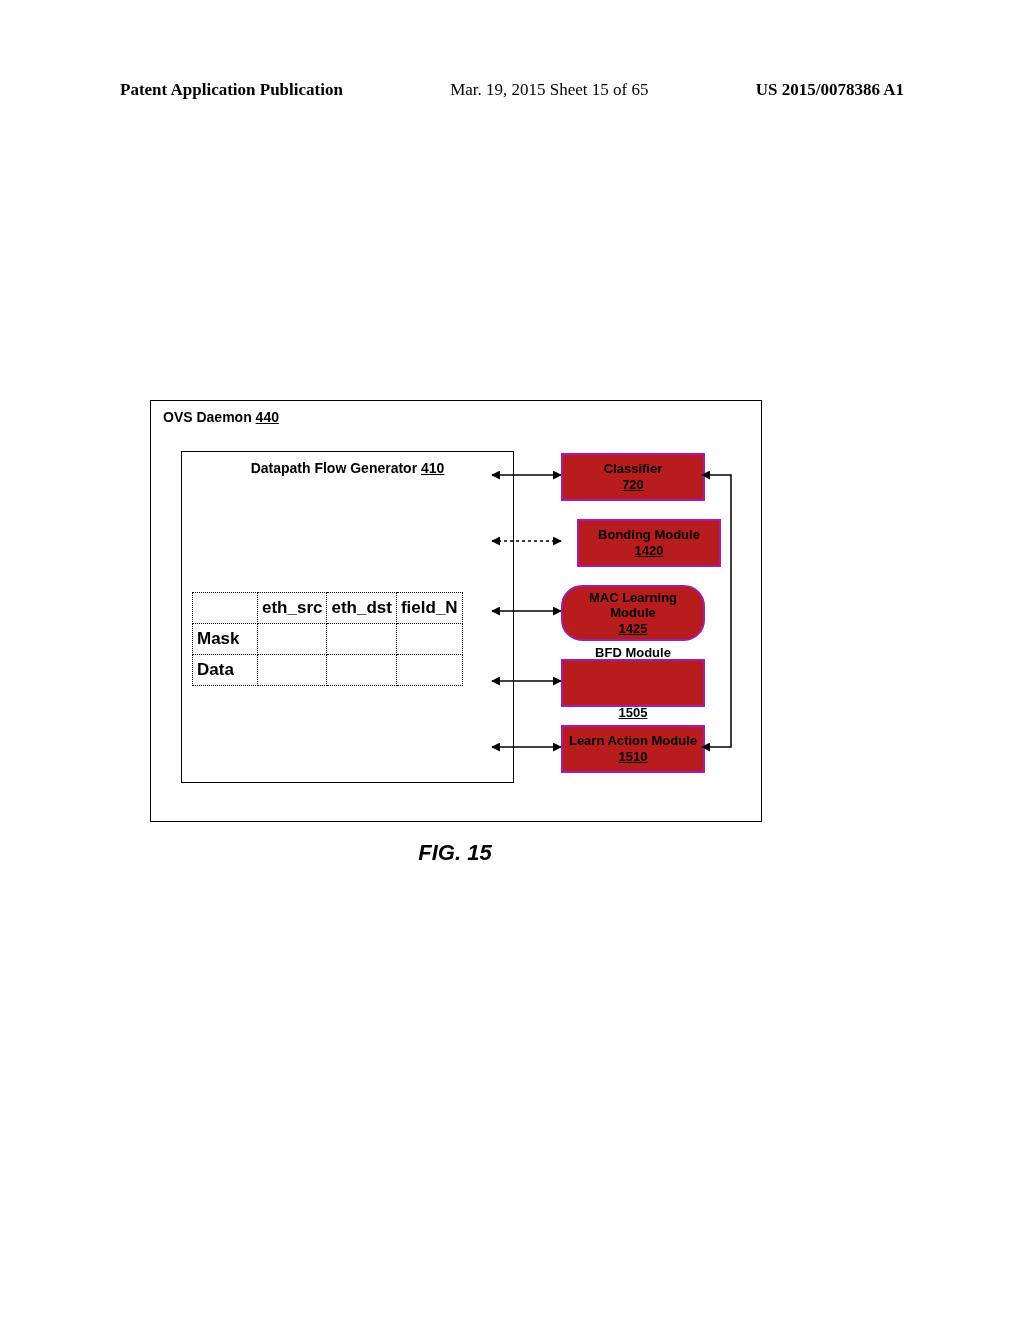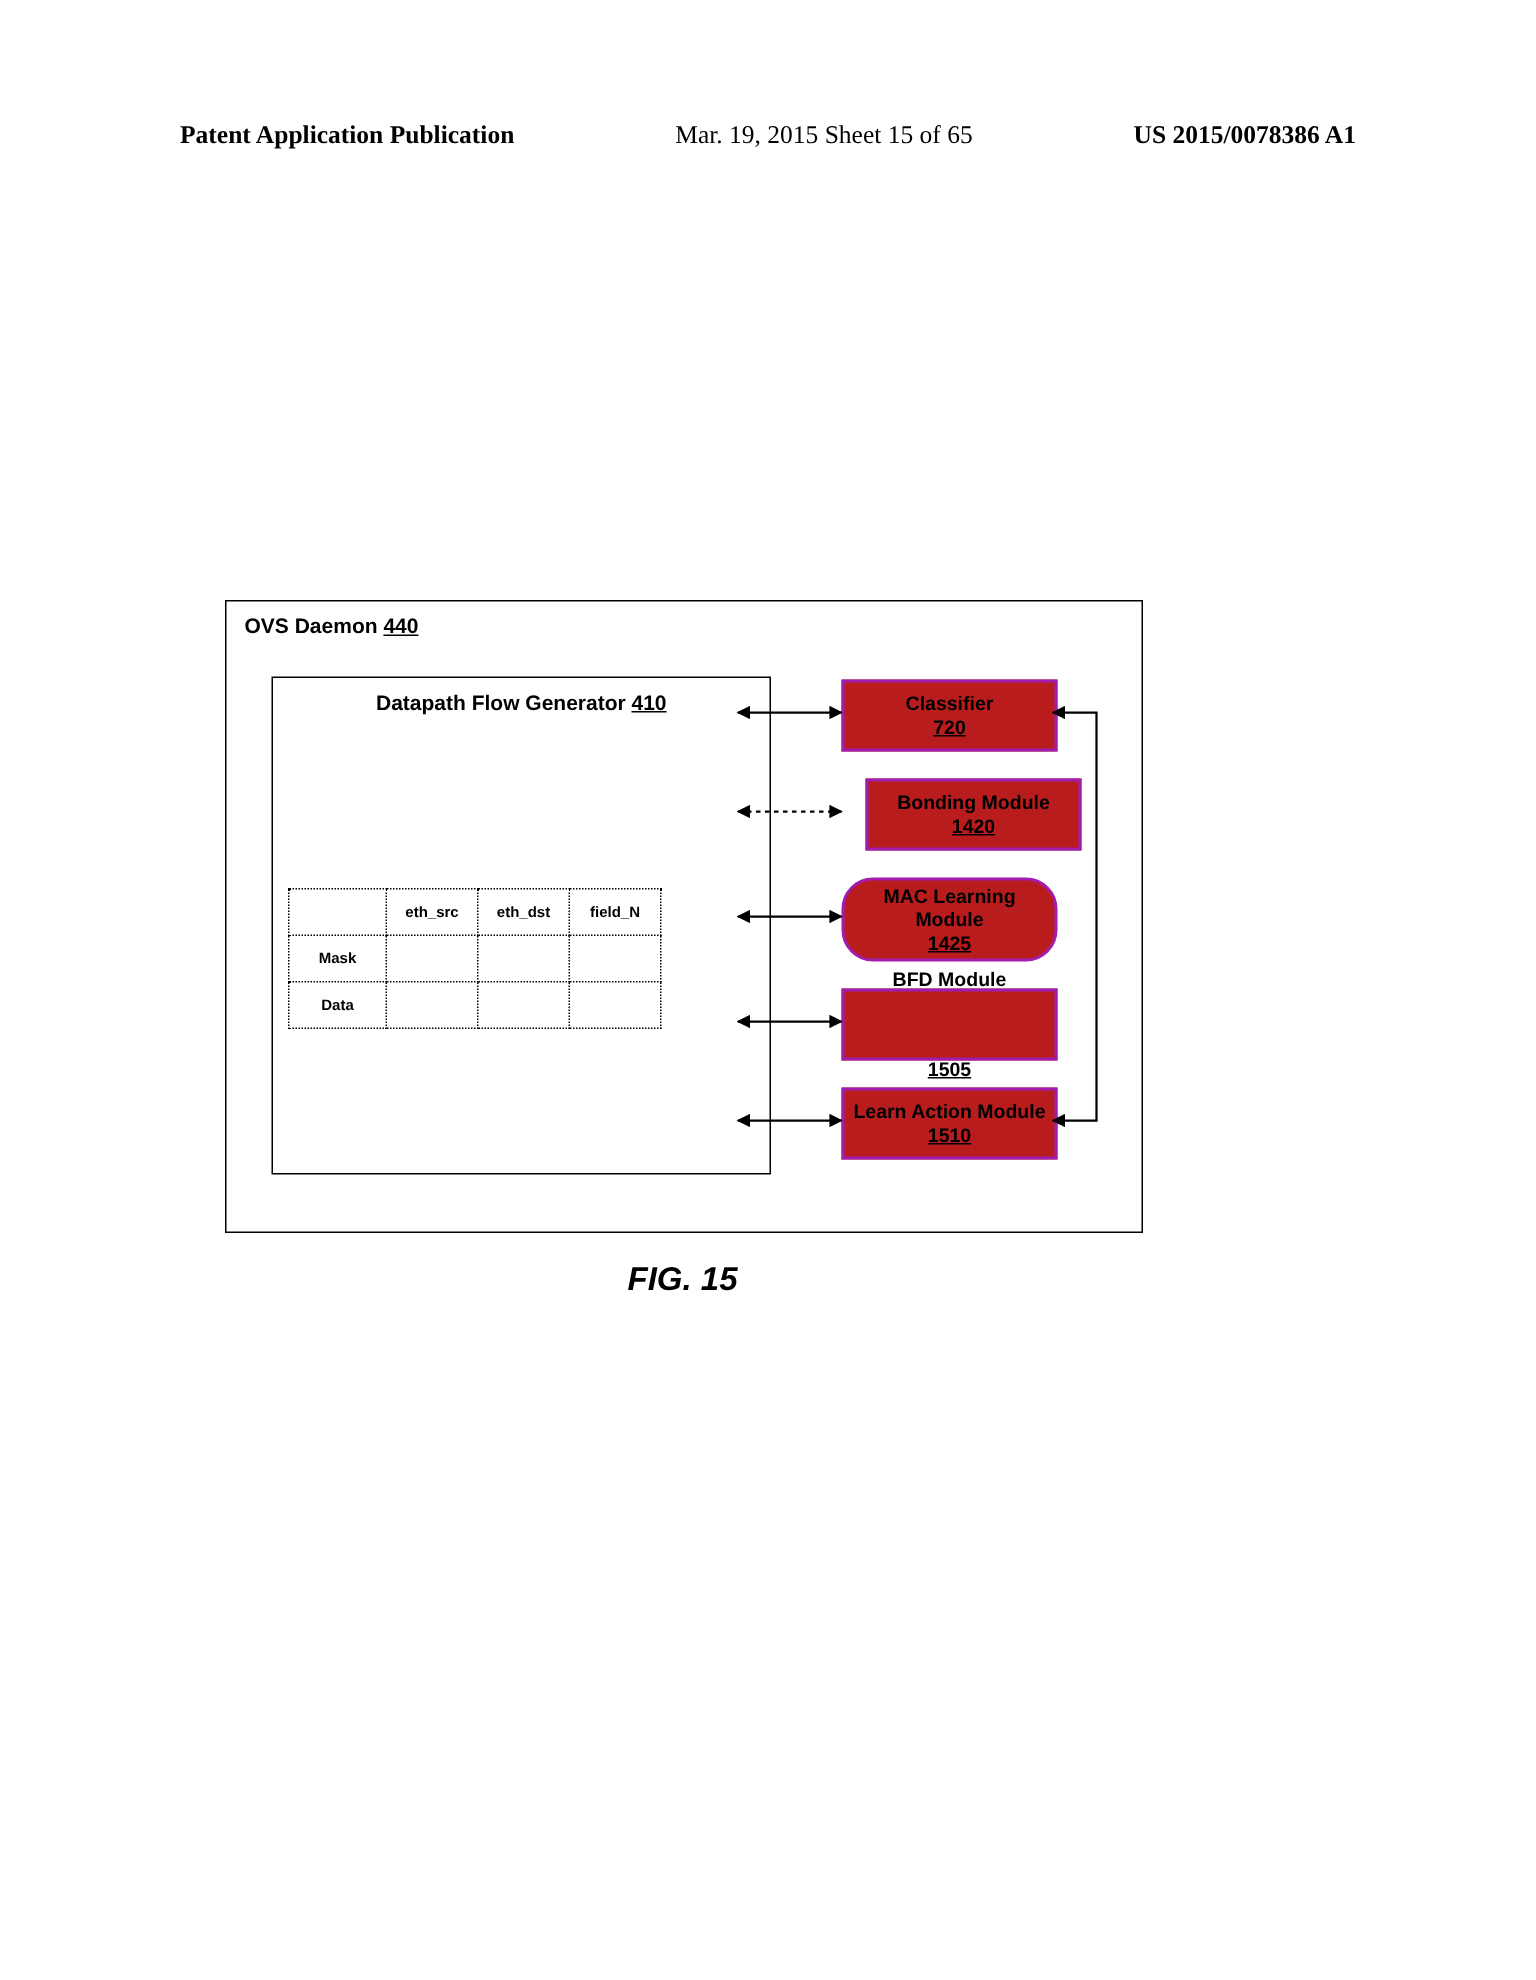--- a/index.html
+++ b/index.html
@@ -71,22 +71,21 @@
   .dfg-title .num { text-decoration: underline; }
 
   .dm-table {
     position: absolute;
     left: 10px;
     top: 140px;
     border-collapse: collapse;
   }
   .dm-table td {
     border: 1px dotted #000;
-    font-size: 10px;
-    text-align: center;
+    font-size: 17px;
     height: 26px;
     padding: 2px 4px;
   }
   .dm-table .rowh { width: 56px; }
   .dm-table .col { width: 52px; }
 
   .module-box {
     position: absolute;
     border: 2px solid #a21caf;
     font-size: 13px;

